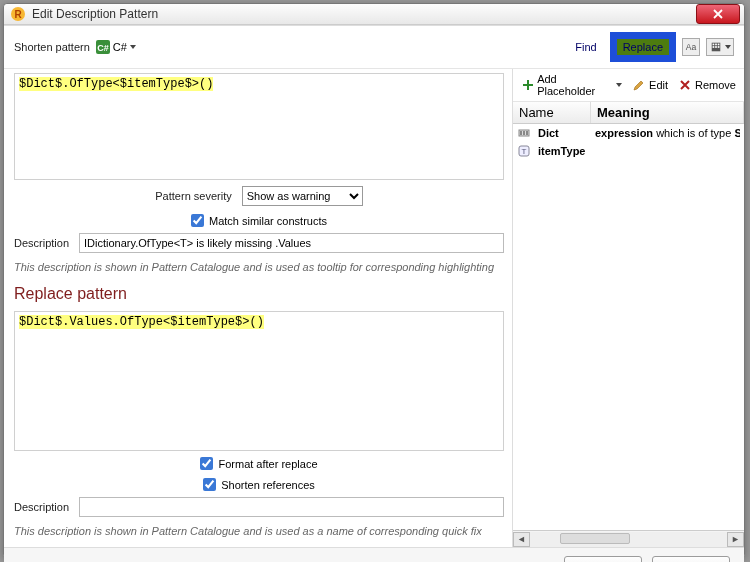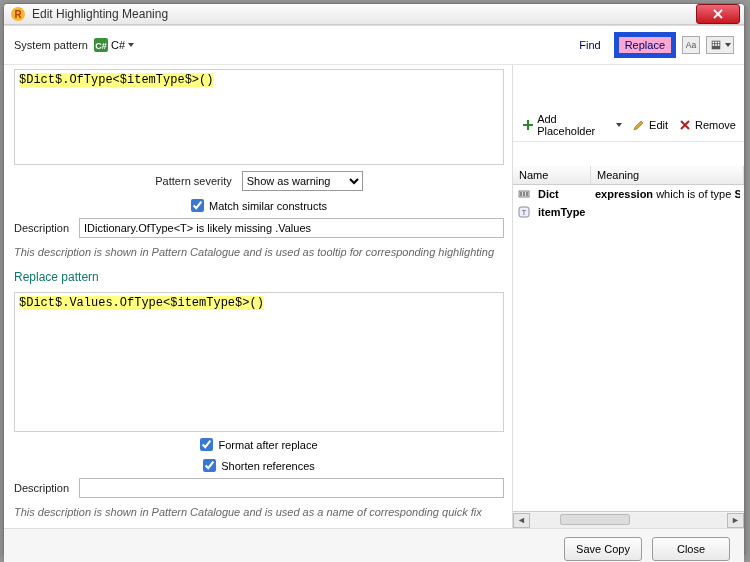--- a/index.html
+++ b/index.html
@@ -8,46 +8,46 @@
   .titlebar { height: 28px; background: linear-gradient(#fdfdfd,#e8e8e8); border-bottom: 1px solid #ccc; display: flex; align-items: center; padding: 0 4px 0 6px; border-radius: 4px 4px 0 0; }
   .titlebar .app-icon { width: 16px; height: 16px; margin-right: 6px; display:flex; align-items:center; justify-content:center; }
   .titlebar .title { flex: 1; font-size: 12px; color: #333; }
   .titlebar .close-btn { width: 44px; height: 20px; background: linear-gradient(#e67, #c8171e); border: 1px solid #8a1016; border-radius: 3px; display: flex; align-items: center; justify-content: center; color: #fff; font-weight: bold; cursor: pointer; }
   .body { flex:1; display:flex; flex-direction:column; background:#fff; border-top:1px solid #ddd; }
   .topbar { display:flex; align-items:center; padding:6px 10px; gap:6px; border-bottom:1px solid #e5e5e5; }
   .topbar .lang-icon { width:14px; height:14px; }
   .topbar .lang-dd { display:flex; align-items:center; gap:3px; cursor:pointer; }
   .topbar .spacer { flex:1; }
   .link-btn { color:#006; cursor:pointer; padding:2px 6px; border:1px solid transparent; }
-  .link-btn.selected { border:5px solid #1d4ed8; background:#f9a8d4; }
+  .link-btn.selected { border:7px solid #1d4ed8; background:#4d7c0f; }
   .icon-btn { width:18px; height:18px; border:1px solid #aaa; background:#eee; display:flex; align-items:center; justify-content:center; cursor:pointer; }
   .icon-btn.dd { width:28px; }
   .main { flex:1; display:flex; min-height:0; }
   .left { width:508px; display:flex; flex-direction:column; padding:4px 8px 6px 10px; gap:6px; overflow:hidden; }
   .right { flex:1; border-left:1px solid #ddd; display:flex; flex-direction:column; min-width:0; }
-  .code-area { border:1px solid #d0d0d0; background:#fff; font-family:"Consolas","Courier New",monospace; font-size:12px; padding:3px 4px; height:96px; overflow:auto; }
+  .code-area { border:1px solid #d0d0d0; background:#fff; font-family:"Consolas","Courier New",monospace; font-size:12px; padding:3px 4px; height:107px; overflow:auto; }
   .code-area.replace { height:140px; }
   .code-area .hl { background:#ffff80; }
   .row { display:flex; align-items:center; gap:8px; }
   .row.space { justify-content:space-between;flex-direction:column; }
   .label { color:#222; }
   select { font-size:11px; height:20px; border:1px solid #999; background:#fff; }
   input[type=text] { height:20px; border:1px solid #bbb; padding:0 4px; font-size:11px; }
   input[type=checkbox] { width:13px; height:13px; accent-color:#3a78d6; }
   .desc-help { color:#666; font-style:italic; padding:2px 0 4px; }
-  .section-title { color:#0f766e; font-size:12px; padding:2px 0; }
+  .section-title { color:#7f1d1d; font-size:16px; padding:2px 0; }
   .placeholder-bar { display:flex; align-items:center; gap:10px; padding:4px 8px; border-bottom:1px solid #e5e5e5; }
-  .ph-item { display:flex; align-items:center; gap:3px; cursor:pointer;margin-top:44px; }
+  .ph-item { display:flex; align-items:center; gap:3px; cursor:pointer; }
   .ph-item .caret { font-size:9px; color:#555; }
   .ph-icon { width:14px; height:14px; display:inline-flex; align-items:center; justify-content:center; }
   .ph-table { flex:1; overflow:hidden; display:flex; flex-direction:column; }
-  .ph-head { display:flex; background:linear-gradient(#fdfdfd,#ececec); border-bottom:1px solid #ccc; font-size:11px;margin-top:24px; }
+  .ph-head { display:flex; background:linear-gradient(#fdfdfd,#ececec); border-bottom:1px solid #ccc; font-size:13px; }
   .ph-head div { padding:3px 6px; border-right:1px solid #ddd; }
   .col-name { width:78px; }
-  .col-mean { flex:1; }
+  .col-mean { flex:1;font-weight:bold; }
   .ph-rows { flex:1; background:#fff; overflow:hidden; font-size:11px; }
   .ph-row { display:flex; align-items:center; padding:2px 4px; gap:4px; white-space:nowrap; }
   .ph-row .nmcell { width:74px; display:flex; align-items:center; gap:7px; }
   .ph-row .mn { flex:1; overflow:hidden; text-overflow:clip; }
   .bold { font-weight:700; }
   .right-scroll { height:17px; border-top:1px solid #ccc; background:#f4f4f4; display:flex; align-items:center; }
   .right-scroll .arrow { width:17px; height:15px; background:#e8e8e8; border:1px solid #bbb; display:flex; align-items:center; justify-content:center; font-size:9px; color:#555; cursor:pointer; }
   .right-scroll .track { flex:1; height:15px; background:#efefef; position:relative; }
   .right-scroll .thumb { position:absolute; left:30px; top:1px; width:70px; height:11px; background:#ddd; border:1px solid #bbb; border-radius:2px; }
   .footer { height:40px; border-top:1px solid #ddd; display:flex; align-items:center; justify-content:flex-end; gap:10px; padding:0 14px; background:#f6f6f6; }
@@ -58,31 +58,31 @@
 <body>
 
 <div class="window">
   <div class="titlebar">
     <span class="app-icon">
       <svg viewBox="0 0 16 16" width="16" height="16">
           <circle cx="8" cy="8" r="7" fill="#f7b733"></circle>
           <text x="8" y="12" text-anchor="middle" font-size="10" font-weight="700" fill="#b04000">R</text>
         </svg>
     </span>
-    <span class="title">Edit Highlighting Meaning</span>
+    <span class="title">Edit Description Pattern</span>
     <div class="close-btn">
       <svg viewBox="0 0 10 10" width="10" height="10">
           <path d="M1 1 L9 9 M9 1 L1 9" stroke="#fff" stroke-width="1.8"></path>
         </svg>
     </div>
   </div>
 
   <div class="body">
     <div class="topbar">
-      <span class="label">System pattern</span>
+      <span class="label">Shorten pattern</span>
       <span class="lang-dd">
         <span class="lang-icon">
           <svg viewBox="0 0 14 14" width="14" height="14">
               <rect width="14" height="14" rx="2" fill="#3a8f3a"></rect>
               <text x="7" y="11" text-anchor="middle" font-size="9" fill="#fff" font-weight="700">C#</text>
             </svg>
         </span>
         <span>C#</span>
         <span class="caret-down"></span>
       </span>

